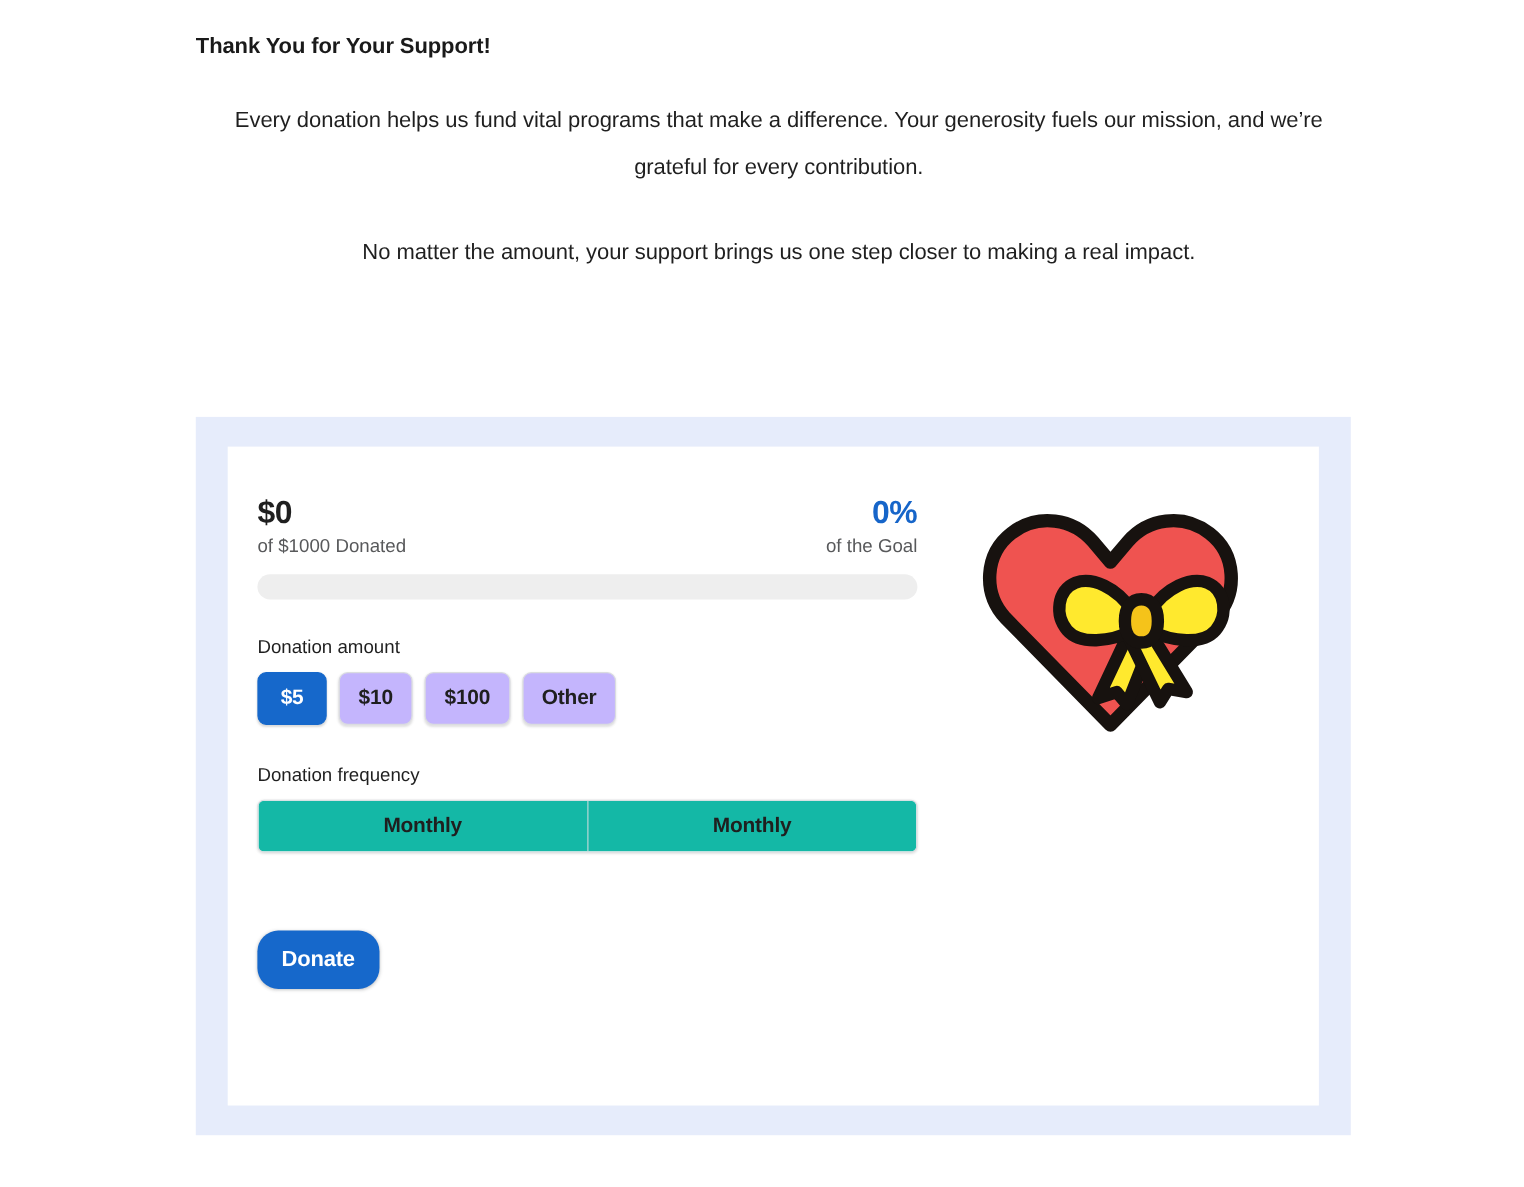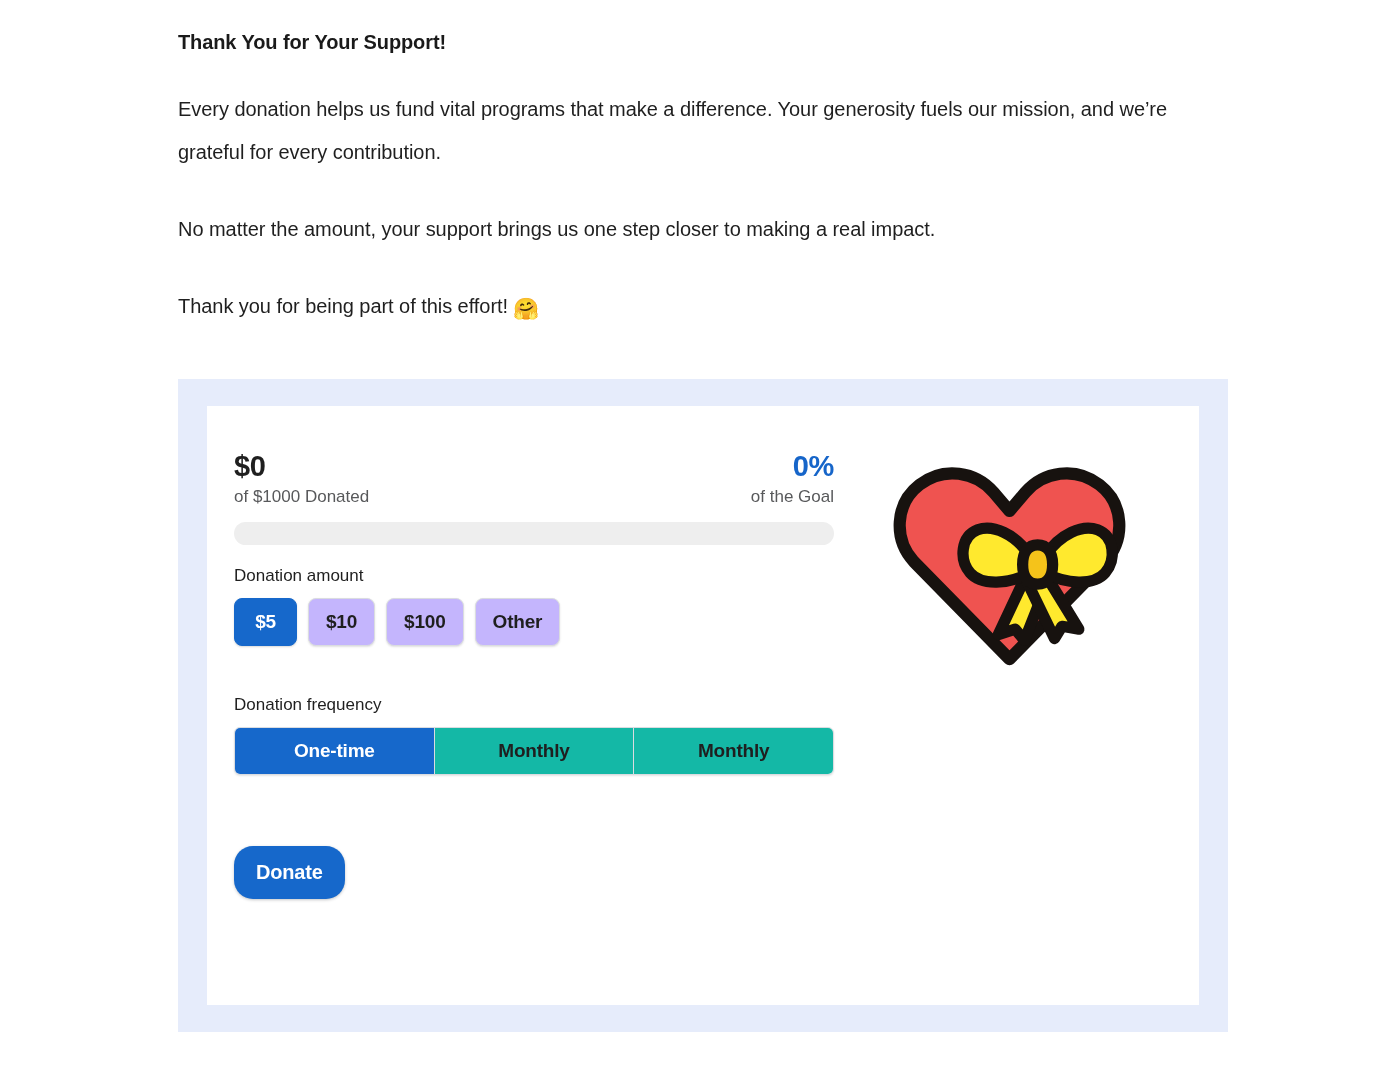--- a/index.html
+++ b/index.html
@@ -39,20 +39,21 @@
     letter-spacing: -0.1px;
   }
 
   .article-para {
     font-size: 20px;
     line-height: 43px;
     color: #1f1f1f;
     margin: 0 0 34px 0;
     font-weight: 400;
     letter-spacing: -0.05px;
+    text-align: center;
   }
   .article-para:last-child { margin-bottom: 0; }
 
   .emoji-inline {
     font-size: 21px;
     line-height: 1;
     display: inline-block;
     vertical-align: -3px;
   }
 
@@ -136,21 +137,21 @@
   }
 
   
   .field-label {
     font-size: 17px;
     line-height: 22px;
     color: #1f1f1f;
     font-weight: 400;
   }
 
-  .amount-section { position: absolute; left: 27px; top: 159px; width: 620px; }
+  .amount-section { position: absolute; left: 27px; top: 172px; width: 620px; }
   .freq-section   { position: absolute; left: 27px; top: 288px; width: 620px; }
 
   .amount-buttons {
     display: flex;
     gap: 11px;
     margin-top: 11px;
   }
 
   .amt-btn {
     min-width: 63px;
@@ -243,21 +244,20 @@
 
 <div class="page">
 
   <div class="article">
     <div class="article-heading">Thank You for Your Support!</div>
 
     <p class="article-para">Every donation helps us fund vital programs that make a difference. Your generosity fuels our mission, and we’re grateful for every contribution.</p>
 
     <p class="article-para">No matter the amount, your support brings us one step closer to making a real impact.</p>
 
-    <p class="article-para"><span>Thank you for being part of this effort! </span><span class="emoji-inline">🤗</span></p>
   </div>
 
   <div class="widget-frame">
     <div class="widget-card">
       <div class="widget-inner">
 
         <div class="goal-row">
           <div class="goal-left">
             <div class="goal-amount">$0</div>
             <div class="goal-sub">of $1000 Donated</div>
@@ -278,21 +278,20 @@
               <button class="amt-btn selected">$5</button>
               <button class="amt-btn">$10</button>
               <button class="amt-btn">$100</button>
               <button class="amt-btn">Other</button>
             </div>
         </div>
 
         <div class="freq-section">
           <div class="field-label">Donation frequency</div>
           <div class="segmented">
-              <button class="seg-btn selected">One-time</button>
               <button class="seg-btn">Monthly</button>
               <button class="seg-btn">Monthly</button>
             </div>
         </div>
 
         <div class="donate-wrap">
           <button class="donate-btn">Donate</button>
         </div>
 
         <div class="heart-illus">

